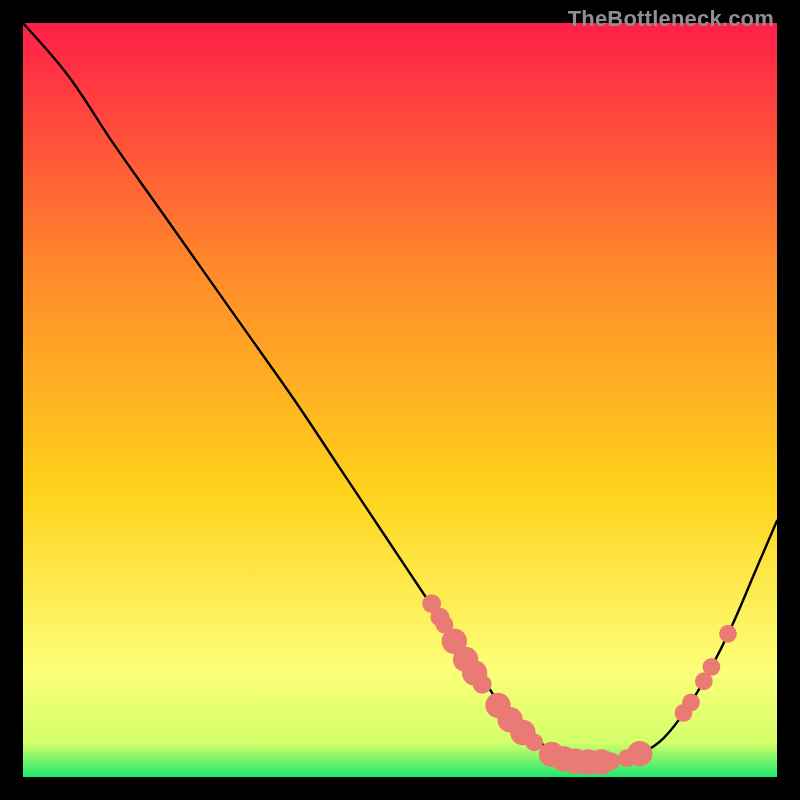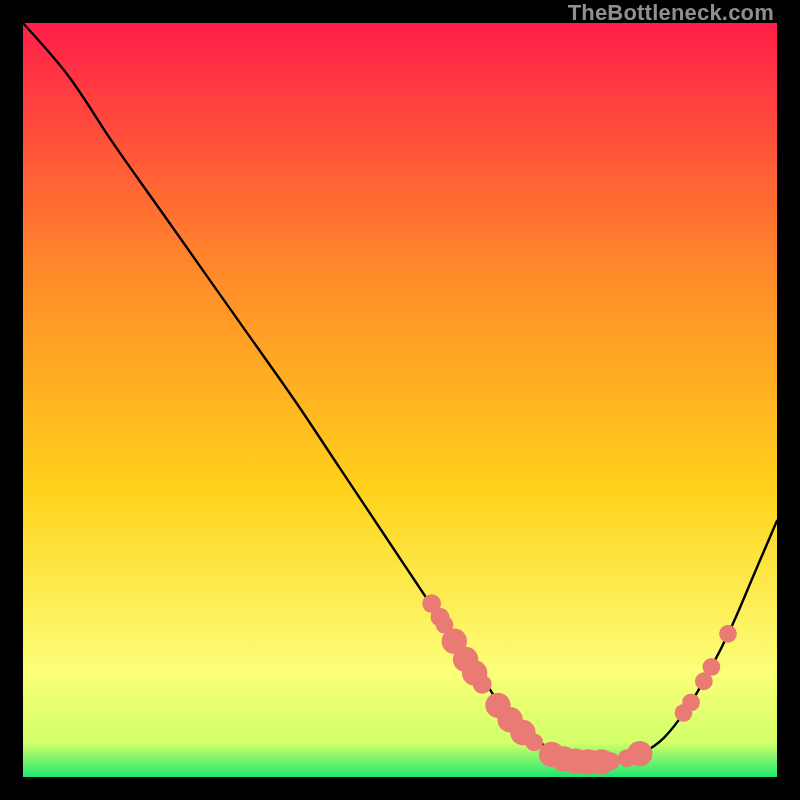--- a/index.html
+++ b/index.html
@@ -20,21 +20,21 @@
   }
   .plot {
     position: absolute;
     left: 0;
     top: 0;
     width: 754px;
     height: 754px;
   }
   .watermark {
     position: absolute;
-    top: 0px;
+    top: 6px;
     right: 26px;
     font-family: Arial, Helvetica, sans-serif;
     font-size: 22px;
     font-weight: 600;
     color: #8f8f8f;
     letter-spacing: 0.2px;
   }
 </style>
 </head>
 <body>

